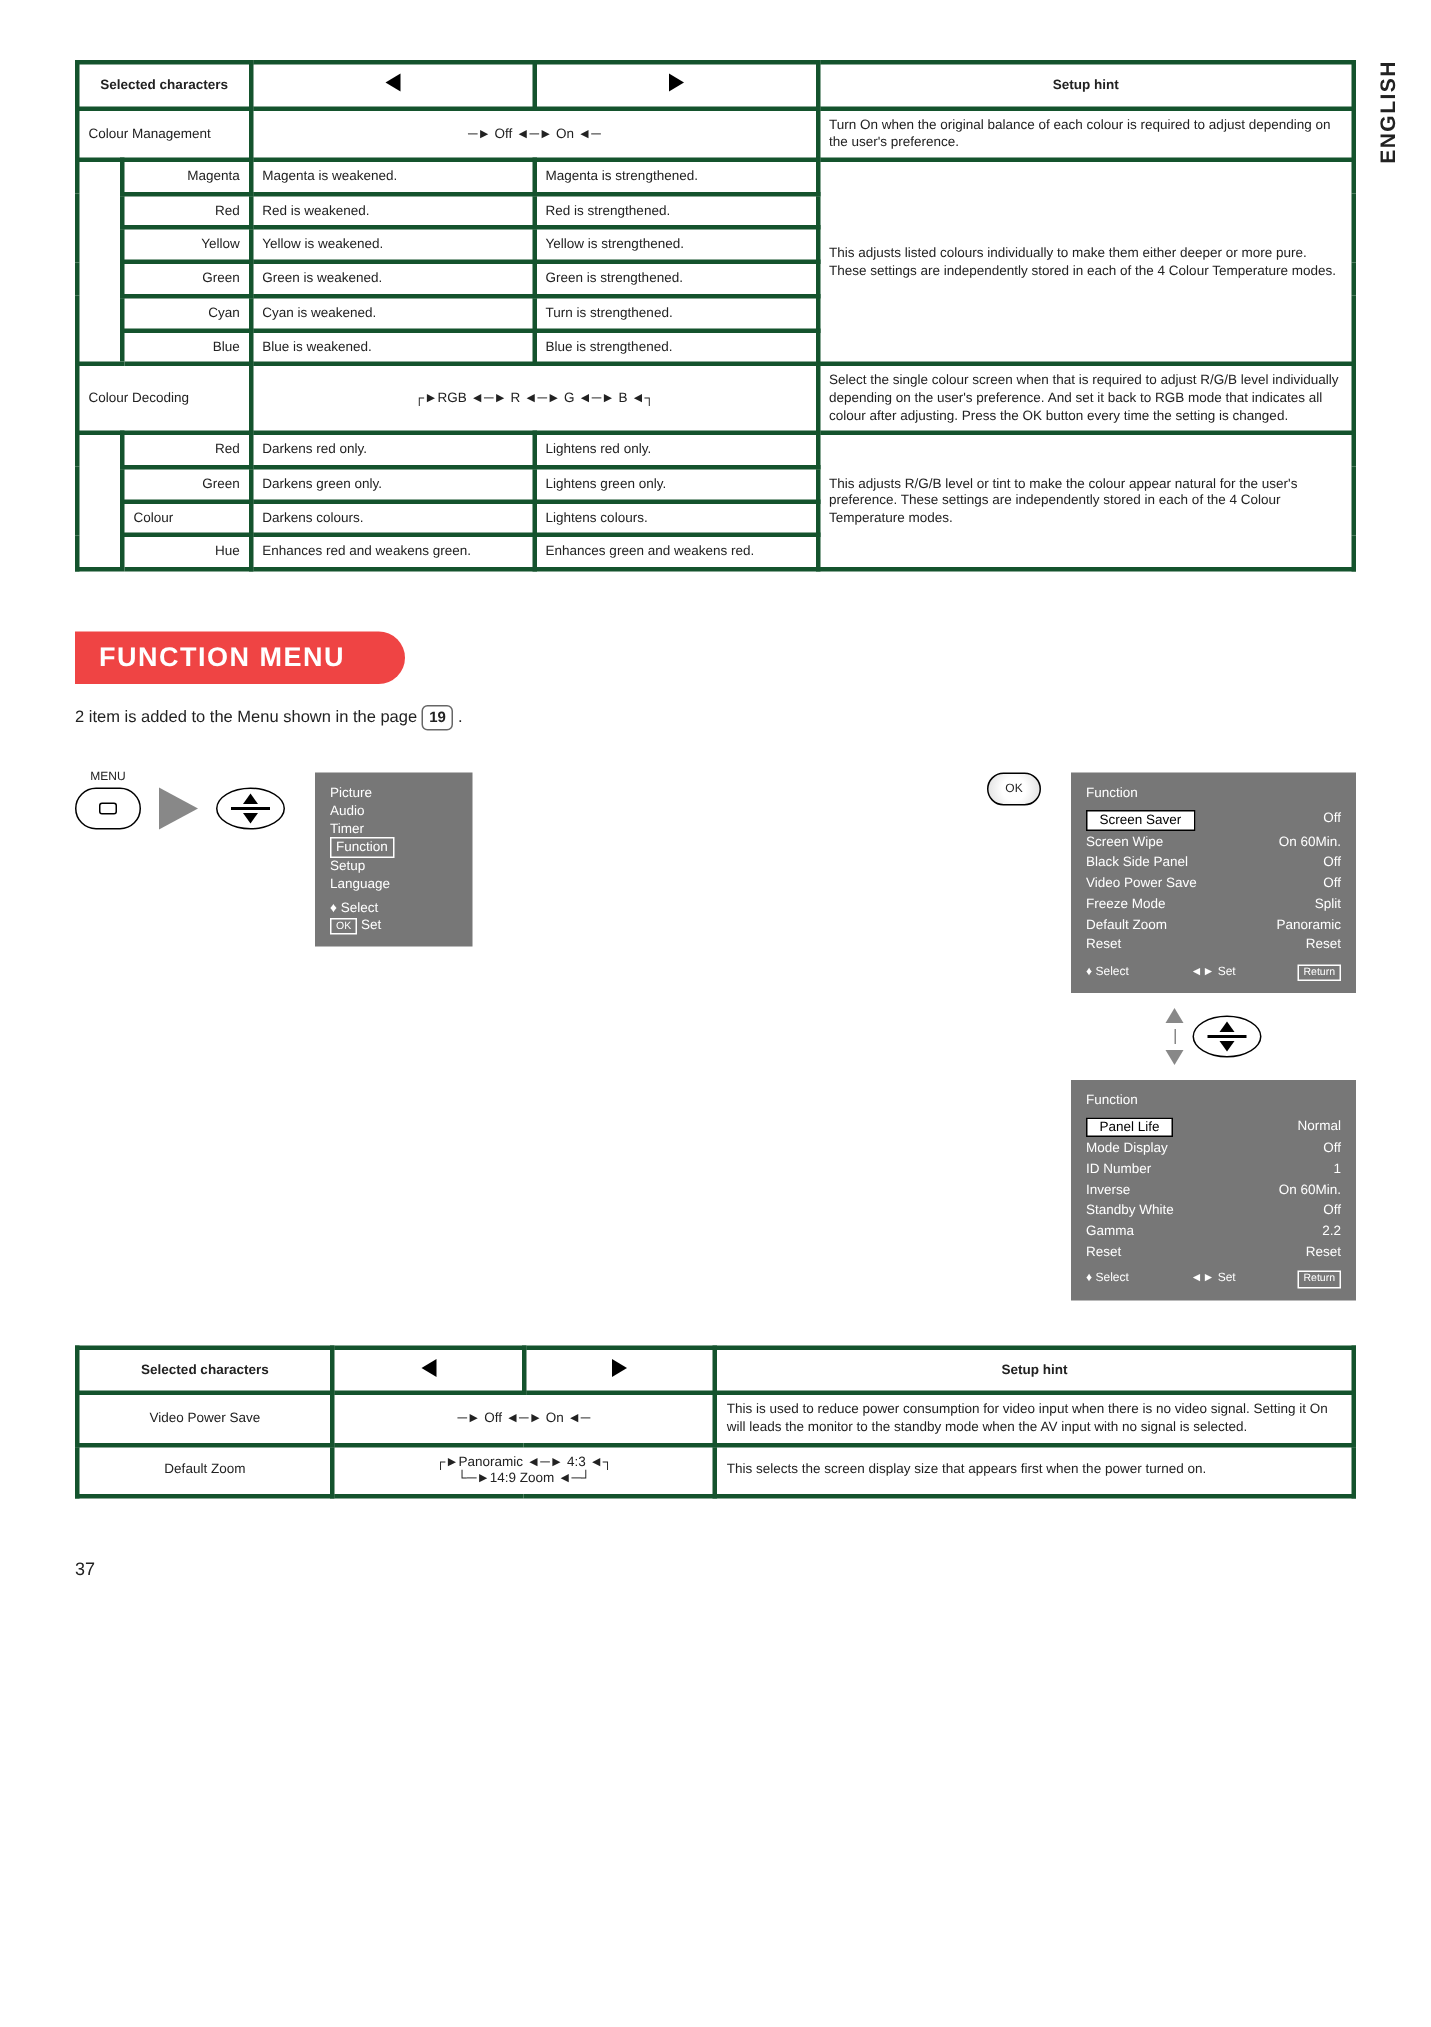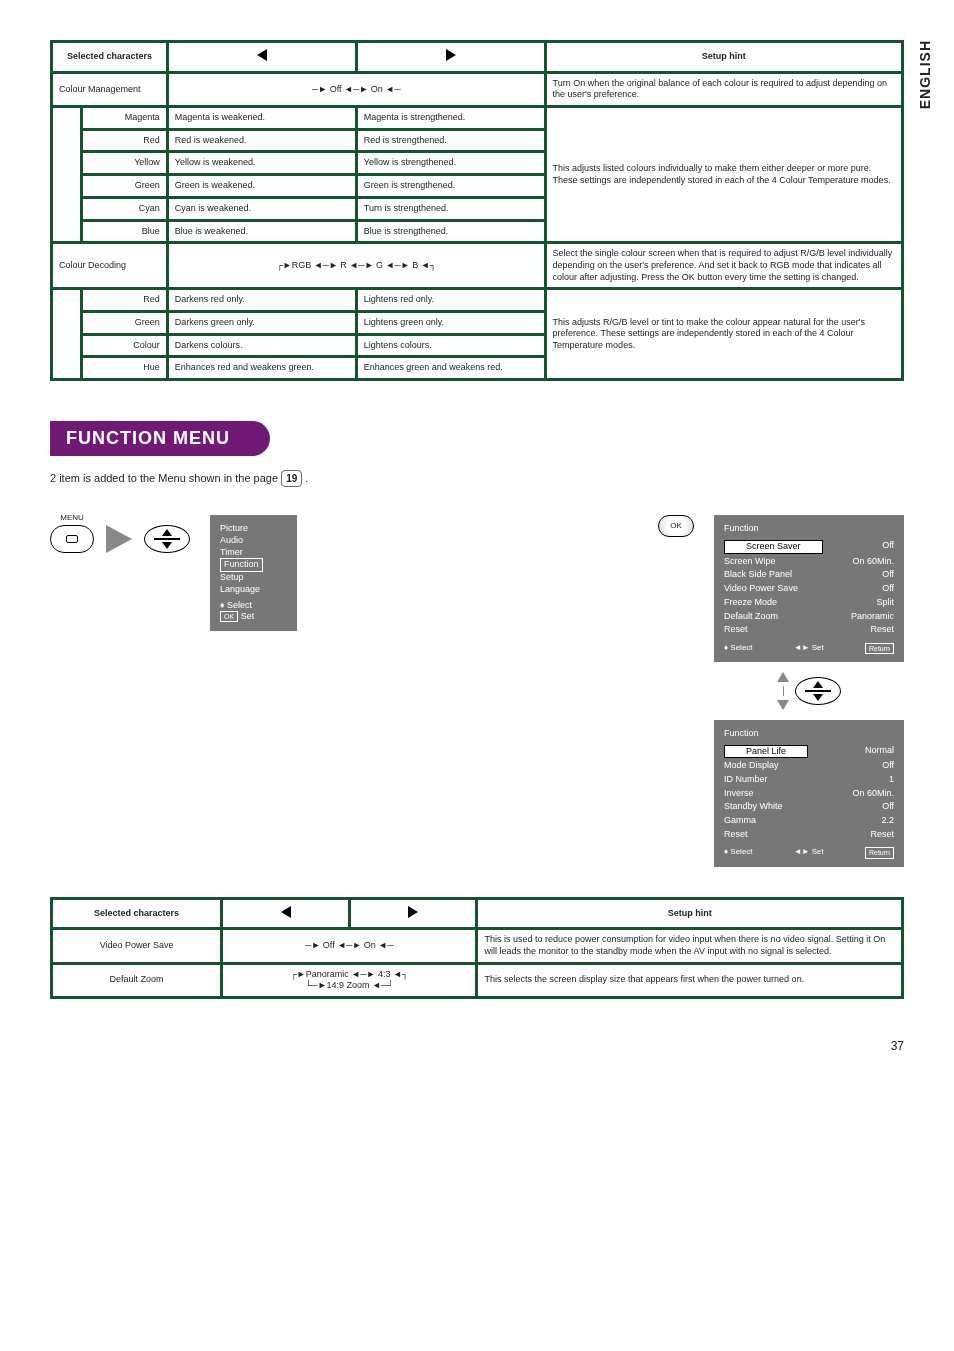--- a/index.html
+++ b/index.html
@@ -41,21 +41,21 @@
     padding: 6px;
   }
   .arrow-left { display:inline-block; width:0;height:0;border-top:6px solid transparent;border-bottom:6px solid transparent;border-right:10px solid #000; }
   .arrow-right{ display:inline-block; width:0;height:0;border-top:6px solid transparent;border-bottom:6px solid transparent;border-left:10px solid #000; }
   .sel-char { font-weight: bold; font-size: 10px; }
   .row-label { font-size: 12px; font-weight: normal; }
   .big-label { font-size: 14px; }
   .cycle { font-size: 9px; letter-spacing: 0; }
   .section-pill {
     display: inline-block;
-    background: #701a75;
+    background: #ef4444;
     color: #fff;
     font-weight: bold;
     font-size: 18px;
     padding: 6px 40px 6px 16px;
     border-radius: 0 18px 18px 0;
     margin: 10px 0 14px 0;
     letter-spacing: 1px;
   }
   .note { font-size: 11px; margin-bottom: 20px; }
   .page-box { display:inline-block; border:1px solid #666; border-radius:4px; padding:1px 4px; font-weight:bold; font-size:10px; }
@@ -74,42 +74,42 @@
   .ok-btn {
     width:36px;height:22px;border:1.5px solid #000;border-radius:11px;
     display:flex;align-items:center;justify-content:center;font-size:8px;
     background: radial-gradient(circle at 50% 50%, #fff 40%, #ddd 100%);
   }
   .osd {
     width:190px; background:#777; color:#fff; padding:8px 10px; font-size:9px;
   }
   .osd .title { margin-bottom:4px; font-size:9px;}
   .osd .row { display:flex; justify-content:space-between; padding:1px 0;}
-  .osd .hi { background:#fff; color:#000; display:inline-block; padding:0 21px; border:1px solid #000;}
+  .osd .hi { background:#fff; color:#000; display:inline-block; padding:0 8px; border:1px solid #000;}
   .osd .foot { display:flex; justify-content:space-between; margin-top:6px; font-size:8px;}
   .osd .btnbox { border:1px solid #fff; padding:0 3px; font-size:7px;}
   .menu-list {
-    width:87px; background:#777; color:#fff; padding:8px 10px; font-size:9px;
+    width:105px; background:#777; color:#fff; padding:8px 10px; font-size:9px;
   }
   .menu-list .hi { border:1px solid #fff; padding:0 3px; display:inline-block;}
   .menu-list .ok { border:1px solid #fff; padding:0 3px; font-size:7px; display:inline-block;}
   .updown-oval {
     width:46px;height:28px;border:1.5px solid #000;border-radius:50%;
     display:flex;flex-direction:column;align-items:center;justify-content:space-between;
     padding:3px 0;
   }
   .updown-oval .tri-up {width:0;height:0;border-left:5px solid transparent;border-right:5px solid transparent;border-bottom:7px solid #000;}
   .updown-oval .tri-dn {width:0;height:0;border-left:5px solid transparent;border-right:5px solid transparent;border-top:7px solid #000;}
   .updown-oval .mid {width:26px;height:2px;background:#000;}
   .right-col { display:flex; flex-direction:column; align-items:center; gap:10px;}
   .vert-arrows { display:flex; flex-direction:column; align-items:center; gap:4px;}
   .va-up {width:0;height:0;border-left:6px solid transparent;border-right:6px solid transparent;border-bottom:10px solid #888;}
   .va-dn {width:0;height:0;border-left:6px solid transparent;border-right:6px solid transparent;border-top:10px solid #888;}
   .oval-row { display:flex; align-items:center; gap:6px;}
-  .page-num { text-align:right; font-size:12px; margin-top:40px;}
+  .page-num { text-align:left; font-size:12px; margin-top:40px;}
   .tri-hdr { text-align:center; }
   .left-stack { display:flex; align-items:center; gap:12px; margin-top:10px;}
 </style>
 </head>
 <body>
 
 
 
 <div class="vert-eng">ENGLISH</div>
 
@@ -174,21 +174,21 @@
     <td>Darkens red only.</td>
     <td>Lightens red only.</td>
     <td rowspan="4">This adjusts R/G/B level or tint to make the colour appear natural for the user's preference. These settings are independently stored in each of the 4 Colour Temperature modes.</td>
   </tr>
   <tr>
     <td class="row-label" style="text-align:right;">Green</td>
     <td>Darkens green only.</td>
     <td>Lightens green only.</td>
   </tr>
   <tr>
-    <td class="row-label" style="text-align:right;">Colour</td>
+    <td class="row-label" style="text-align:left;">Colour</td>
     <td>Darkens colours.</td>
     <td>Lightens colours.</td>
   </tr>
   <tr>
     <td class="row-label" style="text-align:right;">Hue</td>
     <td>Enhances red and weakens green.</td>
     <td>Enhances green and weakens red.</td>
   </tr>
 </tbody>
   </table>

